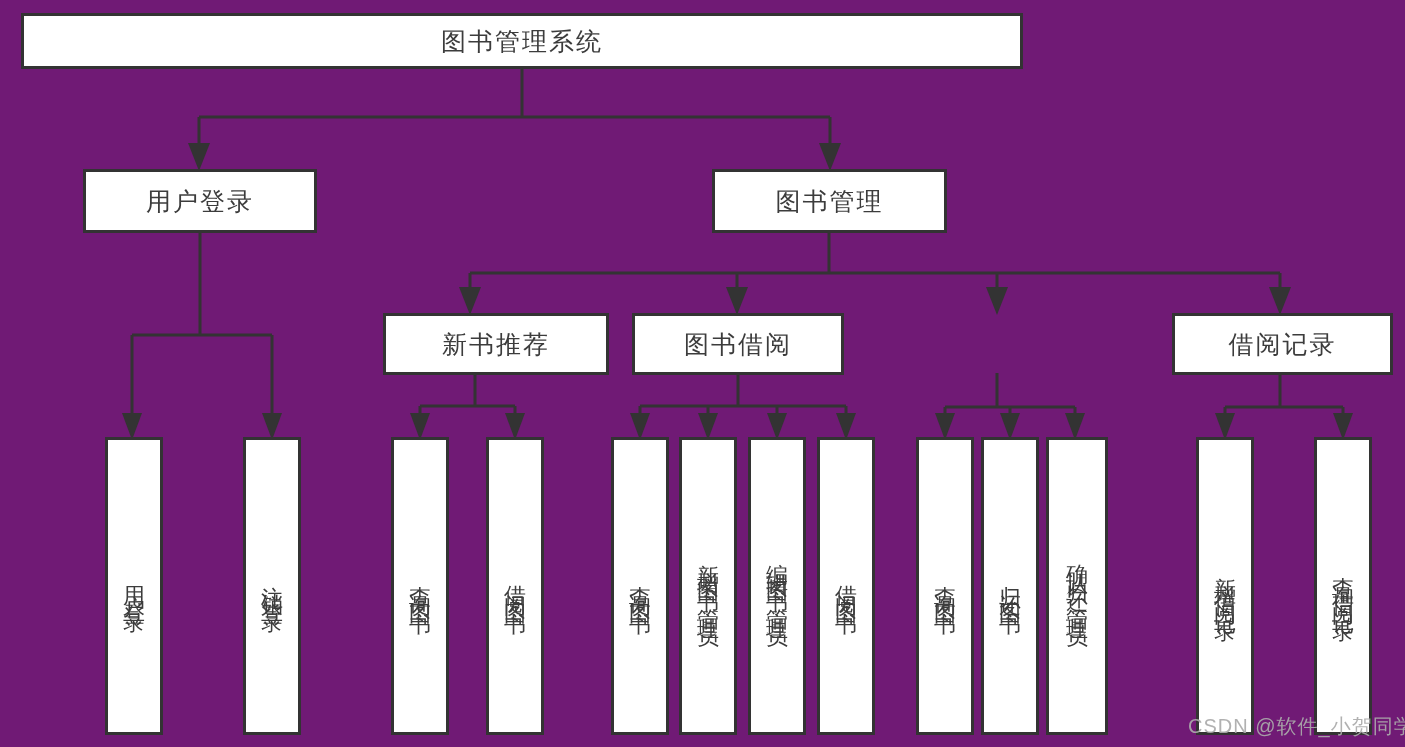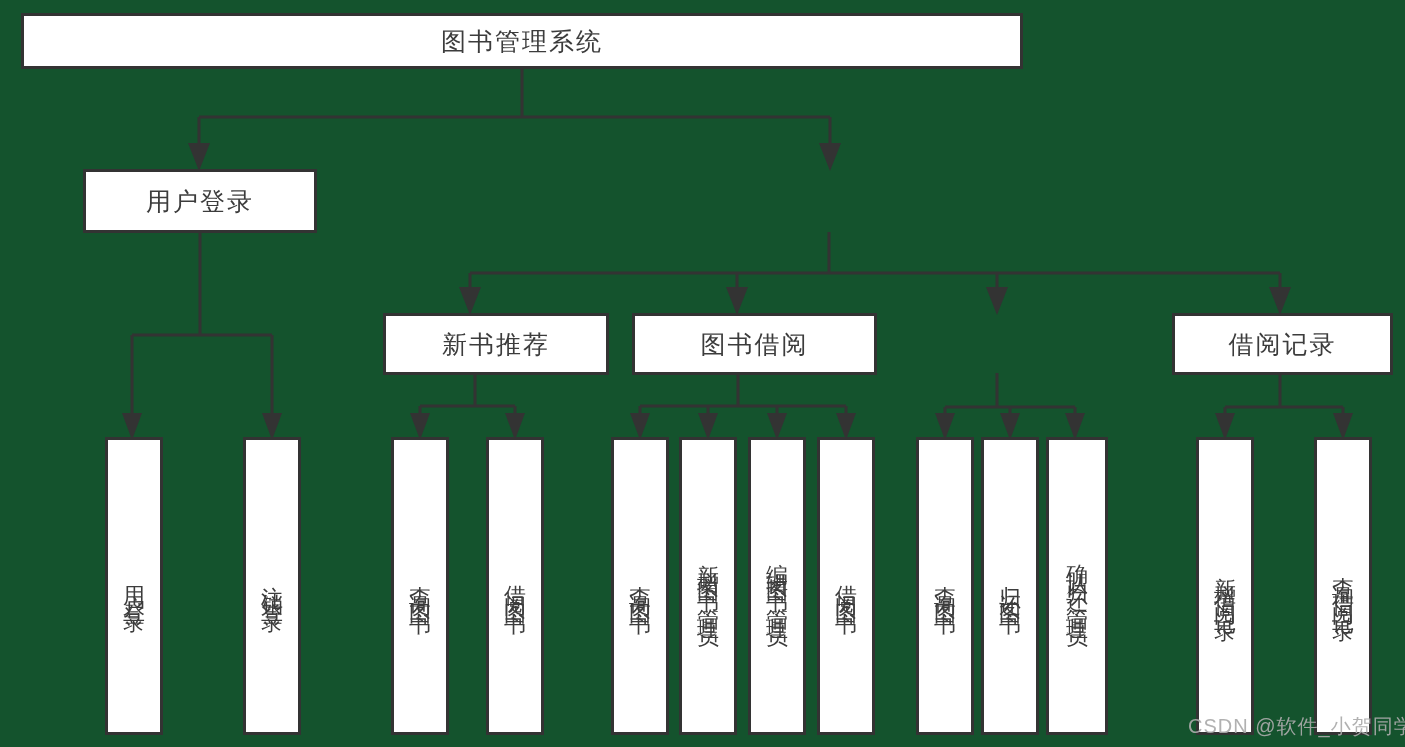--- a/index.html
+++ b/index.html
@@ -1,17 +1,17 @@
 <!DOCTYPE html>
 <html><head>
 <meta charset="utf-8">
 <style>
   html,body{margin:0;padding:0;background:#ffffff;}
   .stage{
-    position:relative;width:1405px;height:747px;background:#14532d;
+    position:relative;width:1405px;height:747px;background:#701a75;
     font-family:"Liberation Sans",sans-serif;overflow:hidden;color:#3c3c3c;
   }
   .wires{position:absolute;left:0;top:0;z-index:1;}
   .box{
     position:absolute;box-sizing:border-box;border:3px solid #333333;background:#ffffff;
     display:flex;align-items:center;justify-content:center;z-index:2;
   }
   .hlabel{font-size:25px;letter-spacing:2px;white-space:nowrap;}
   .leaf{top:437px;width:58px;height:298px;}
   .vtext{
@@ -61,25 +61,28 @@
     </g>
   </svg>
 
   <div class="box" style="left:21px;top:13px;width:1002px;height:56px">
     <span class="hlabel">图书管理系统</span>
   </div>
 
   <div class="box" style="left:83px;top:169px;width:234px;height:64px">
     <span class="hlabel">用户登录</span>
   </div>
+  <div class="box" style="left:712px;top:169px;width:235px;height:64px">
+    <span class="hlabel">图书管理</span>
+  </div>
 
   <div class="box" style="left:383px;top:313px;width:226px;height:62px">
     <span class="hlabel">新书推荐</span>
   </div>
-  <div class="box" style="left:632px;top:313px;width:245px;height:62px">
+  <div class="box" style="left:632px;top:313px;width:212px;height:62px">
     <span class="hlabel">图书借阅</span>
   </div>
   <div class="box" style="left:1172px;top:313px;width:221px;height:62px">
     <span class="hlabel">借阅记录</span>
   </div>
 
   <div class="box leaf" style="left:105px">
     <span class="vtext">用户登录</span>
   </div>
   <div class="box leaf" style="left:243px">

